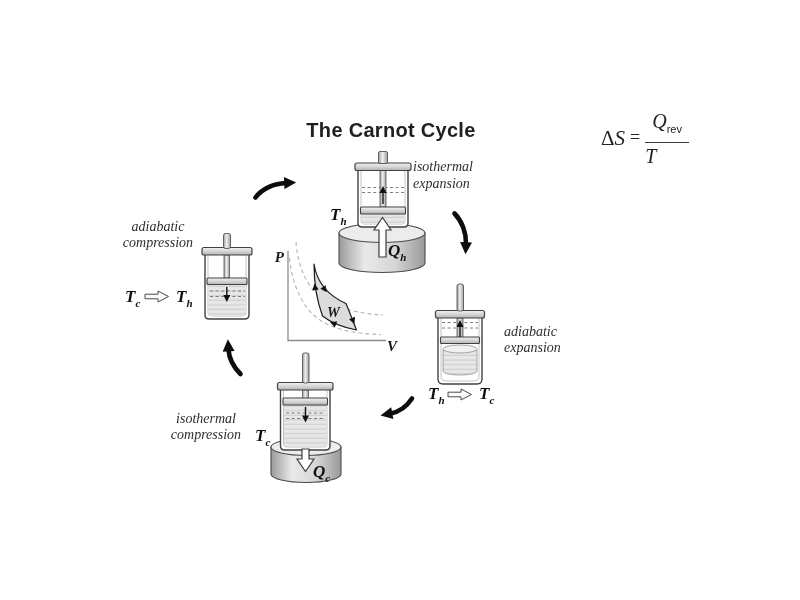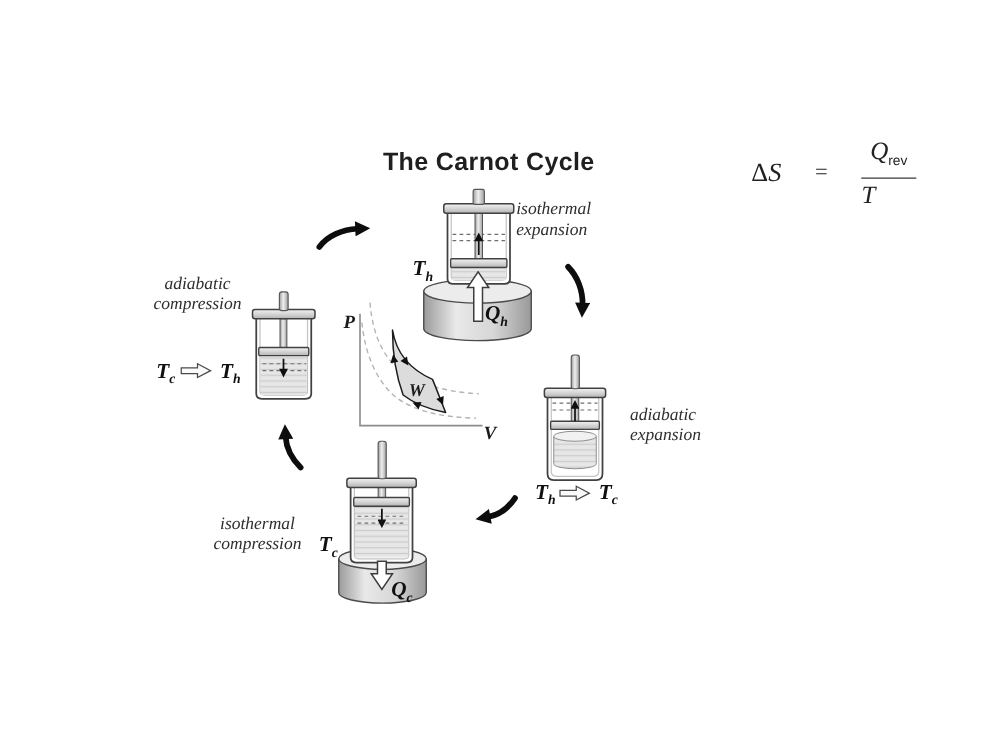--- a/index.html
+++ b/index.html
@@ -1,21 +1,21 @@
 <!DOCTYPE html>
 <html><head>
 <meta charset="utf-8">
 <style>
   html,body{margin:0;padding:0;background:#fff;}
   .canvas{position:relative;width:800px;height:600px;background:#ffffff;overflow:hidden;
           font-family:"Liberation Serif", serif;}
   .page-title{position:absolute;left:266px;top:119px;width:250px;text-align:center;
               font-family:"Liberation Sans", sans-serif;font-weight:bold;font-size:20px;
               letter-spacing:.3px;color:#1f1f1f;}
-  .equation{position:absolute;left:601px;top:109px;display:flex;align-items:center;gap:27px;
+  .equation{position:absolute;left:601px;top:109px;display:flex;align-items:center;gap:5px;
             color:#222;font-family:"Liberation Serif", serif;}
   .eq-lhs{font-size:21px;}
   .eq-lhs .it{font-style:italic;}
   .eq-eq{font-size:18px;padding-bottom:2px;}
   .frac{display:inline-block;}
   .frac .num{display:block;font-size:20px;font-style:italic;border-bottom:1.6px solid #3a3a3a;
              padding:0 7px 1px 7px;line-height:24px;}
   .frac .num sub{font-style:normal;font-family:"Liberation Sans", sans-serif;font-size:11px;}
   .frac .den{display:block;font-size:20px;font-style:italic;line-height:24px;padding-top:1px;}
   svg{position:absolute;left:0;top:0;}

